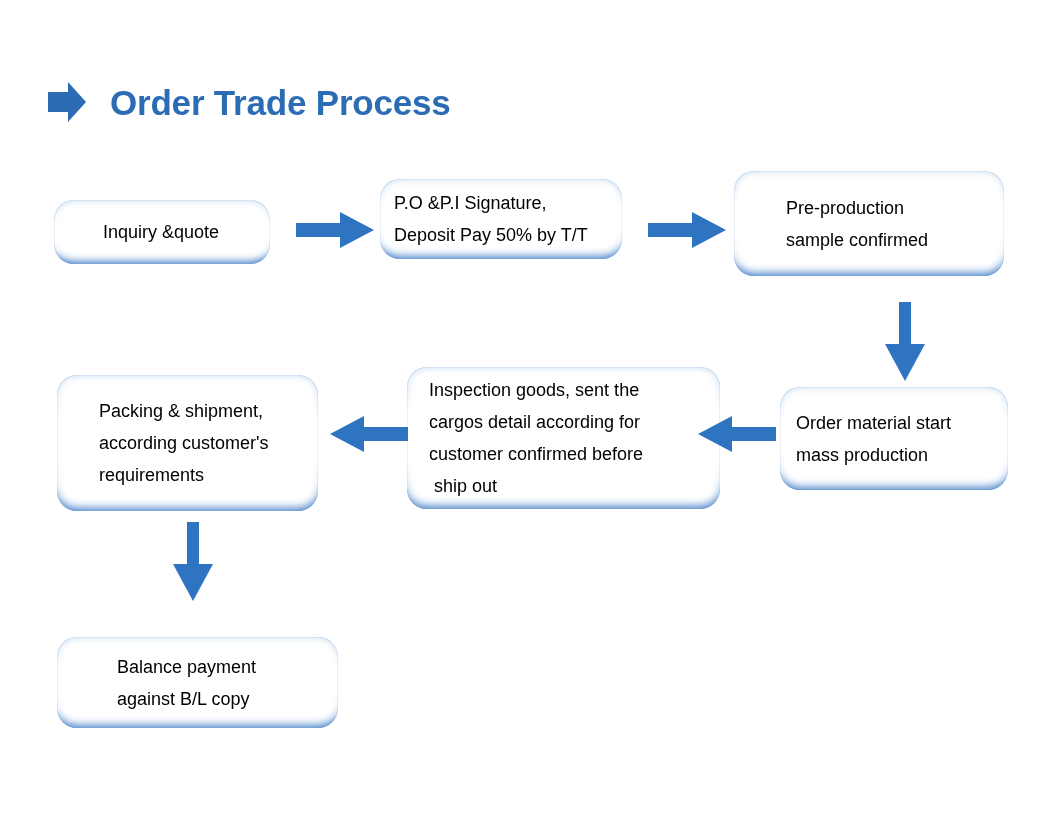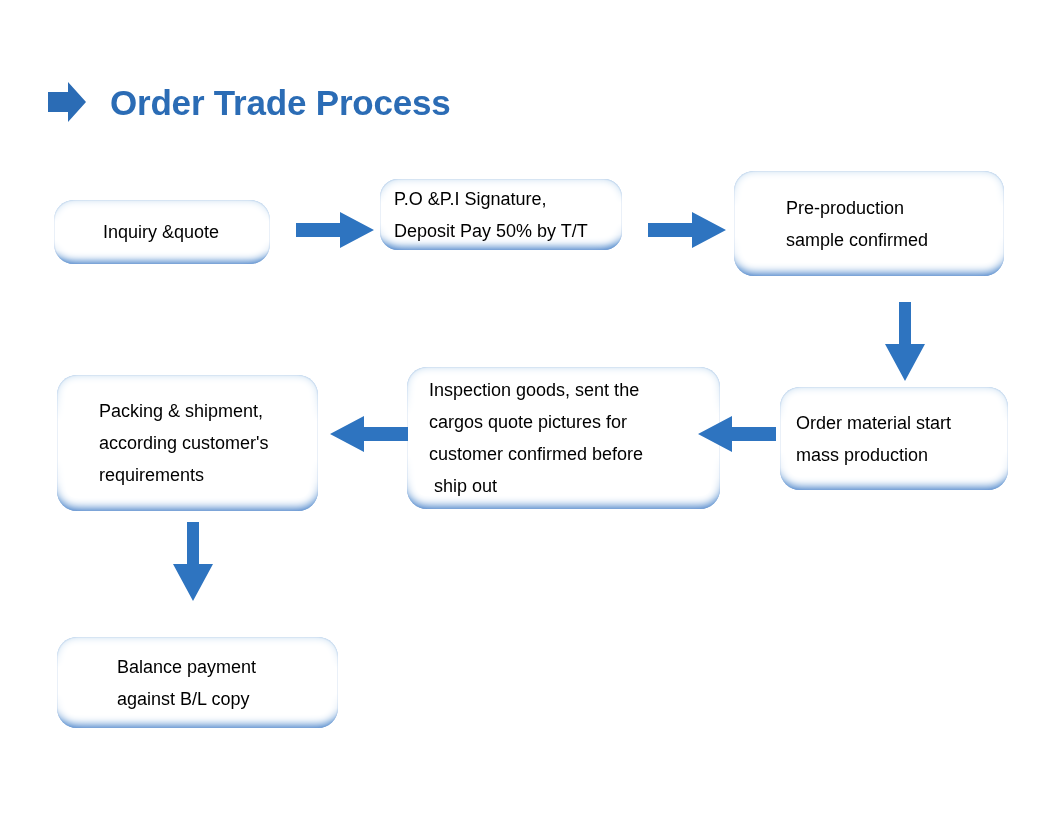--- a/index.html
+++ b/index.html
@@ -90,21 +90,21 @@
     line-height: 32px;
     font-family: "Liberation Sans", sans-serif;
   }
   .node-text .ln { display: block; white-space: pre; }
   .t-left   { text-align: left; }
 
   
   #node-inquiry      { left: 54px;  top: 200px; width: 216px; height: 64px; }
   #node-inquiry .node-text { padding-left: 49px; }
 
-  #node-po           { left: 380px; top: 179px; width: 242px; height: 71px; border-radius: 18px; }
+  #node-po           { left: 380px; top: 179px; width: 242px; height: 80px; }
   #node-po .node-text { padding-left: 14px; }
 
   #node-presample    { left: 734px; top: 171px; width: 270px; height: 105px; }
   #node-presample .node-text { padding-left: 52px; }
 
   #node-material     { left: 780px; top: 387px; width: 228px; height: 103px; }
   #node-material .node-text { padding-left: 16px; }
 
   #node-inspection   { left: 407px; top: 367px; width: 313px; height: 142px; }
   #node-inspection .node-text { padding-left: 22px; }
@@ -159,21 +159,21 @@
   <div class="node" id="node-material">
     <div class="node-text t-left">
       <span class="ln">Order material start</span>
       <span class="ln">mass production</span>
     </div>
   </div>
 
   <div class="node" id="node-inspection">
     <div class="node-text t-left">
       <span class="ln">Inspection goods, sent the</span>
-      <span class="ln">cargos quote pictures for</span>
+      <span class="ln">cargos detail according for</span>
       <span class="ln">customer confirmed before</span>
       <span class="ln"> ship out</span>
     </div>
   </div>
 
   <div class="node" id="node-packing">
     <div class="node-text t-left">
       <span class="ln">Packing &amp; shipment,</span>
       <span class="ln">according customer's</span>
       <span class="ln">requirements</span>

